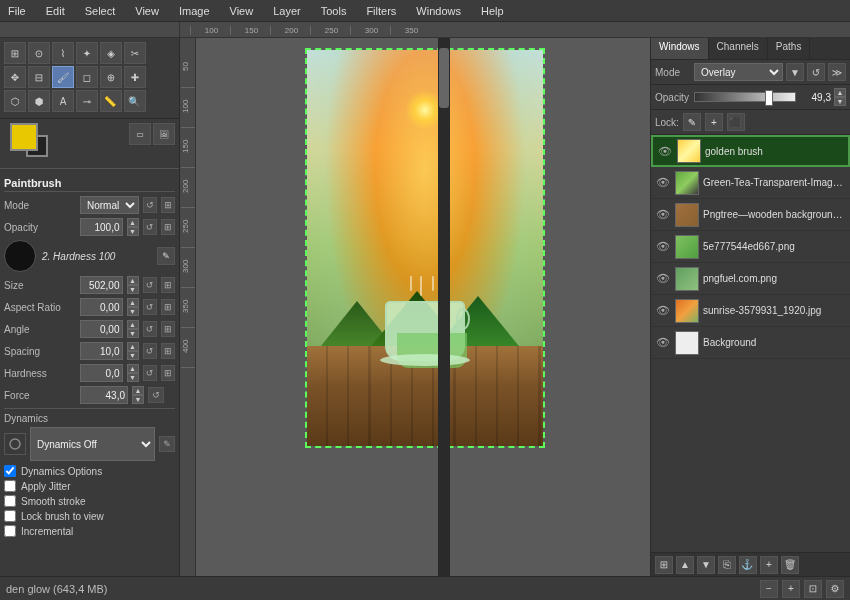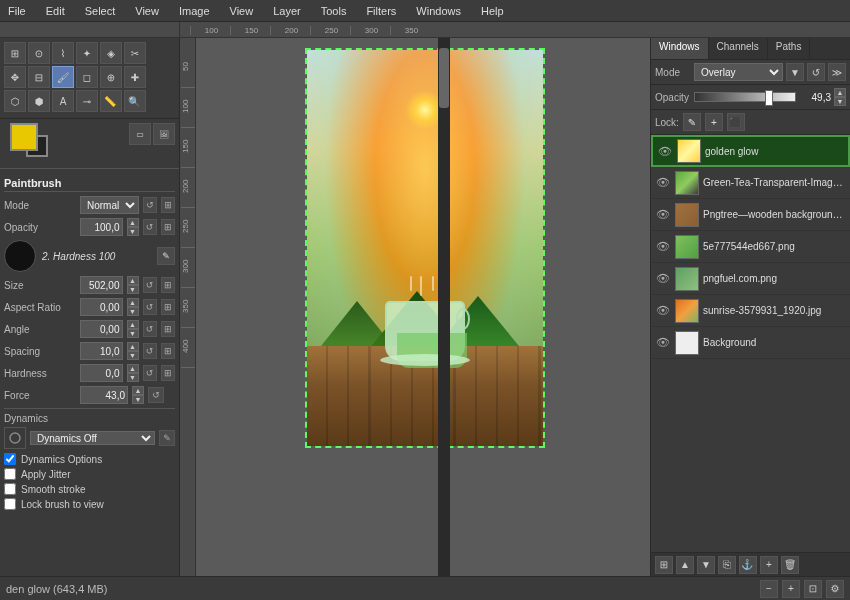--- a/index.html
+++ b/index.html
@@ -285,21 +285,21 @@
       display: flex;
       align-items: center;
       gap: 4px;
       margin-bottom: 4px;
     }
     .dynamics-select {
       background: #555;
       border: 1px solid #666;
       color: #eee;
       font-size: 10px;
-      height: 14px;
+      height: 34px;
       padding: 0 2px;
       flex: 1;
       cursor: pointer;
     }
     .checkbox-row {
       display: flex;
       align-items: center;
       gap: 5px;
       margin-bottom: 3px;
     }
@@ -956,20 +956,24 @@
           <span class="checkbox-label">Apply Jitter</span>
         </div>
         <div class="checkbox-row">
           <input type="checkbox" style="">
           <span class="checkbox-label">Smooth stroke</span>
         </div>
         <div class="checkbox-row">
           <input type="checkbox" style="">
           <span class="checkbox-label">Lock brush to view</span>
         </div>
+        <div class="checkbox-row">
+          <input type="checkbox" style="">
+          <span class="checkbox-label">Incremental</span>
+        </div>
       </div>
     </div>
   </div>
 
   <div class="canvas-area">
     <div class="ruler-left">
       <div class="ruler-left-tick">50</div>
       <div class="ruler-left-tick">100</div>
       <div class="ruler-left-tick">150</div>
       <div class="ruler-left-tick">200</div>
@@ -1045,21 +1049,21 @@
         <div class="lock-btn">✎</div>
         <div class="lock-btn">+</div>
         <div class="lock-btn">⬛</div>
       </div>
 
       <div class="layers-list">
 
         <div class="layer-item active">
           <div class="layer-eye">👁</div>
           <div class="layer-thumb thumb-golden-glow"></div>
-          <span class="layer-name">golden glow</span>
+          <span class="layer-name">golden brush</span>
         </div>
 
         <div class="layer-item">
           <div class="layer-eye">👁</div>
           <div class="layer-thumb thumb-green-tea"></div>
           <span class="layer-name">Green-Tea-Transparent-Images.png</span>
         </div>
 
         <div class="layer-item">
           <div class="layer-eye">👁</div>

